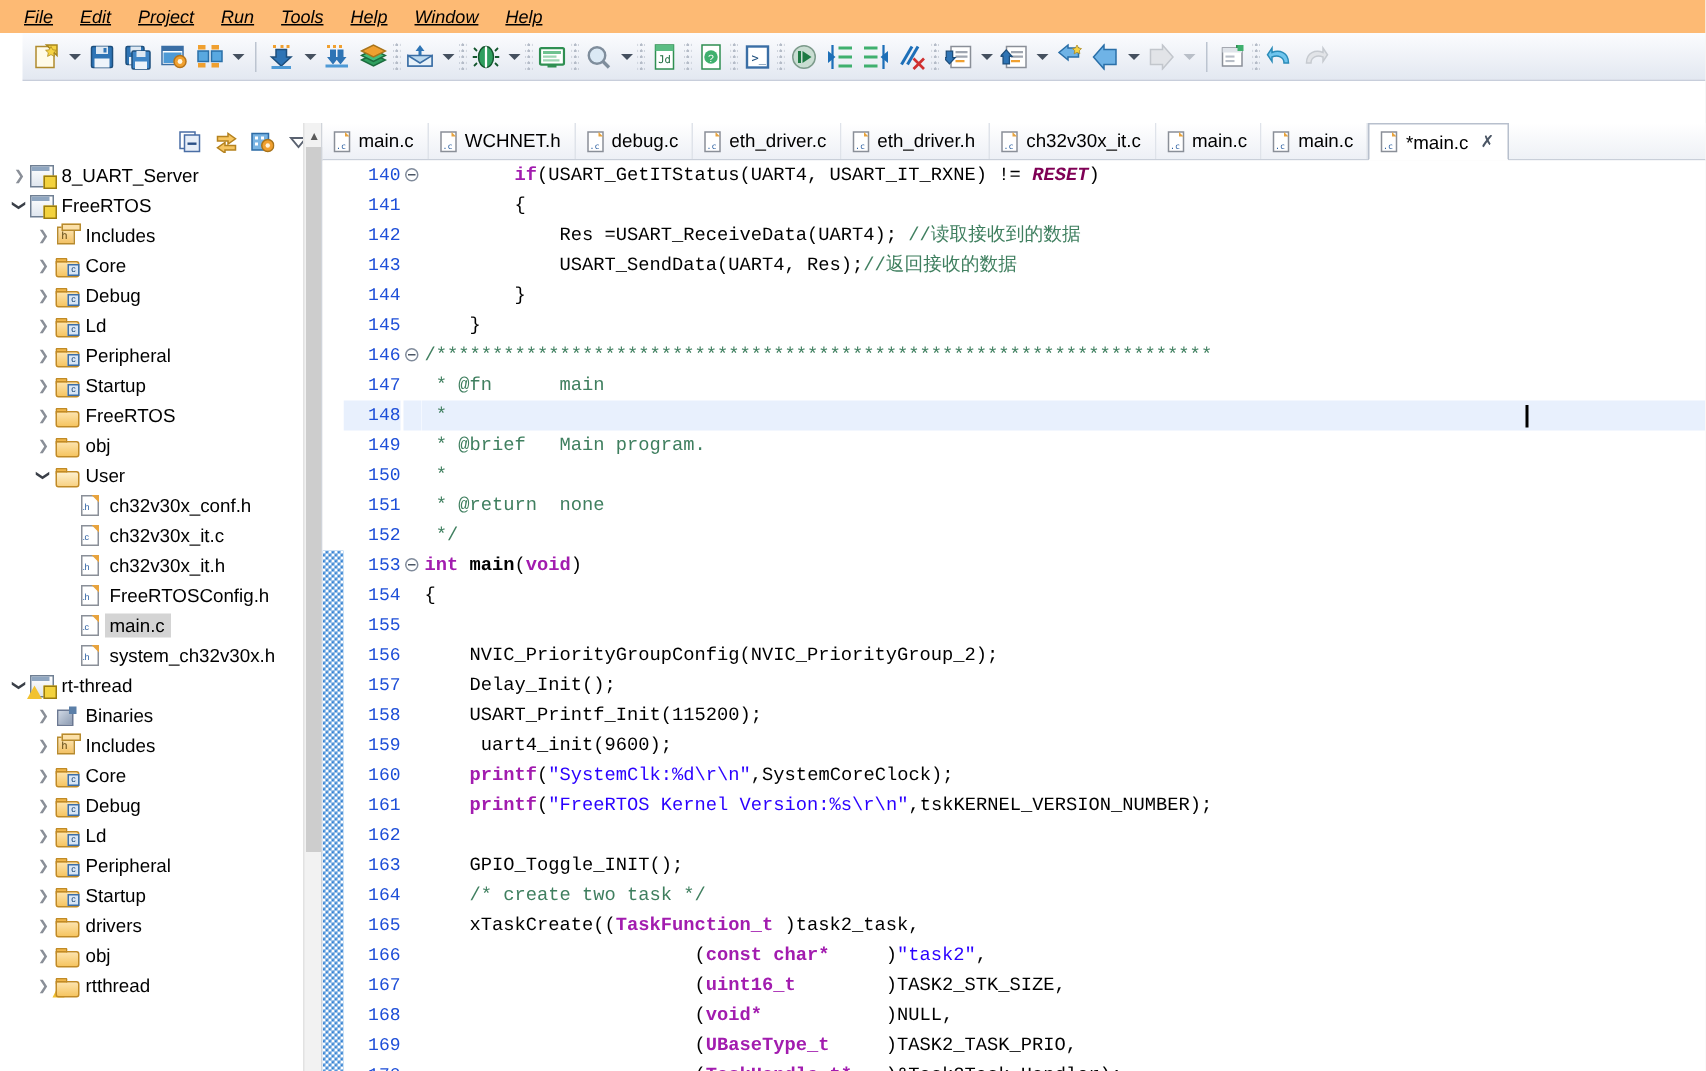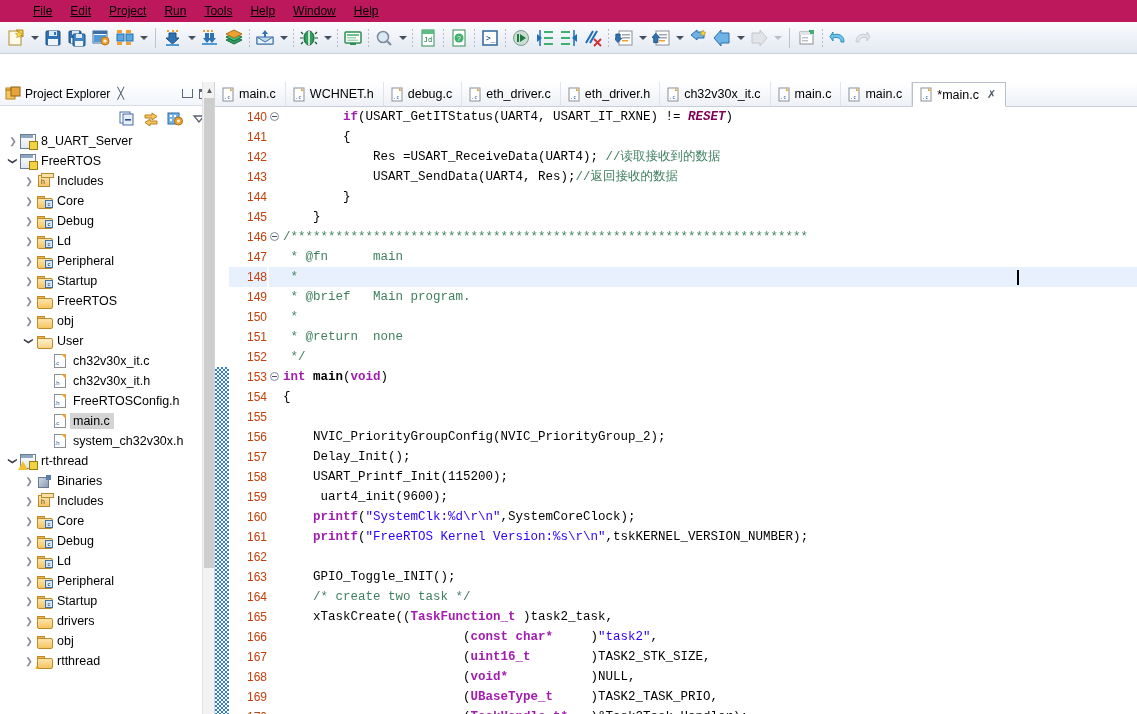--- a/index.html
+++ b/index.html
@@ -20,33 +20,33 @@
     background: #ffffff; padding-left: 8px; gap: 8px;
   }
   .titlebar .app-icon {
     width: 16px; height: 16px; position: relative; flex: 0 0 16px;
   }
   .titlebar .title-text { font-size: 12.5px; color: #000; }
 
   
   .menubar {
     height: 22px; display: flex; align-items: center;
-    background: #be185d; padding-left: 24px;
+    background: #fdba74; padding-left: 7px; font-style: italic;
   }
   .menu-item {
     padding: 2px 9px; font-size: 12px; color: #000; cursor: default;
   }
   .menu-item u { text-decoration: underline; }
 
   
   .toolbar {
     height: 32px;
     background: linear-gradient(to bottom, #fbfcfe 0%, #eef1f7 55%, #e3e8f1 100%);
     border-bottom: 1px solid #c8cedb;
-    display: flex; align-items: center; padding-left: 4px; gap: 0px;
+    display: flex; align-items: center; padding-left: 4px; gap: 0px; margin-left: 15px;
   }
   .tb-btn {
     width: 24px; height: 24px; display: inline-flex;
     align-items: center; justify-content: center; flex: 0 0 auto;
   }
   .tb-arrow {
     width: 13px; height: 24px; display: inline-flex;
     align-items: center; justify-content: center; flex: 0 0 auto;
   }
   .tb-arrow .caret {
@@ -210,22 +210,22 @@
   }
   .etab .tabicon { width: 13px; height: 15px; position: relative; flex: 0 0 13px; }
   .etab .tabclose { font-size: 11px; color: #4a5564; margin-left: 4px; }
 
   .code-wrap { flex: 1; display: flex; position: relative; overflow: hidden; background: #fff; }
   .changebar {
     width: 14px; flex: 0 0 14px; background: #ffffff; position: relative;
   }
   .gutter {
     width: 40px; flex: 0 0 40px; text-align: right;
-    font-family: Liberation Sans, sans-serif; font-size: 12px;
-    color: #c2410c; background: #ffffff; padding-right: 2px;
+    font-family: Liberation Mono, monospace; font-size: 12px;
+    color: #1d4ed8; background: #ffffff; padding-right: 2px;
   }
   .foldcol { width: 12px; flex: 0 0 12px; background: #ffffff; }
   .code {
     flex: 1; font-family: "Liberation Mono", monospace; font-size: 12.5px;
     white-space: pre; position: relative; overflow: hidden; background: #fff;
   }
   .ln { height: 20px; line-height: 20px; }
   .gutter .ln { height: 20px; line-height: 20px; }
   .foldcol .ln { height: 20px; line-height: 20px; position: relative; }
   .code .ln { height: 20px; line-height: 20px; padding-left: 2px; }
@@ -562,35 +562,20 @@
       <svg width="18" height="18" viewBox="0 0 18 18">
         <path d="M3 13 C3 6 9 4 14 6 L14 3 L17 7.5 L14 12 L14 9 C10 7.5 6 9 6 13 Z" fill="#e2e4e8" stroke="#c6cad0"></path>
       </svg>
     </div>
 
   </div>
 
   <div class="main">
 
     <div class="explorer">
-      <div class="view-tab-row">
-        <span class="pe-icon">
-          <svg width="16" height="16" viewBox="0 0 16 16">
-            <rect x="1" y="4" width="9" height="9" fill="#f6c561" stroke="#b5821f"></rect>
-            <rect x="1" y="2" width="5" height="2" fill="#f6c561" stroke="#b5821f"></rect>
-            <rect x="6" y="1" width="9" height="9" fill="#e8a33d" stroke="#8d6417"></rect>
-          </svg>
-        </span>
-        <span class="view-tab-title">Project Explorer</span>
-        <span class="close-x">╳</span>
-        <span class="view-btns">
-          <span class="minbox"></span>
-          <span class="maxbox"></span>
-        </span>
-      </div>
 
       <div class="view-toolbar">
         <span class="vt">
           <svg width="16" height="16" viewBox="0 0 16 16">
             <rect x="1" y="2" width="10" height="11" fill="#ffffff" stroke="#4a6ea5"></rect>
             <rect x="4" y="4" width="10" height="11" fill="#e7eef8" stroke="#4a6ea5"></rect>
             <rect x="6" y="9" width="6" height="1.6" fill="#2a4f85"></rect>
           </svg>
         </span>
         <span class="vt">
@@ -713,20 +698,30 @@
             </span>
             <span class="tlabel">obj</span>
           </div>
           <div class="trow">
             <span style="width:22px;flex:0 0 22px"></span>
             <span class="twist open"><span style="display:inline-block;transform:rotate(90deg);">❯</span></span>
             <span class="ticon">
               <span class="fld open"></span>
             </span>
             <span class="tlabel">User</span>
+          </div>
+          <div class="trow">
+            <span style="width:38px;flex:0 0 38px"></span>
+            <span class="twist"><span style=""></span></span>
+            <span class="ticon">
+              <span class="file">
+                <span class="ftag">.h</span>
+              </span>
+            </span>
+            <span class="tlabel">ch32v30x_conf.h</span>
           </div>
           <div class="trow">
             <span style="width:38px;flex:0 0 38px"></span>
             <span class="twist"><span style=""></span></span>
             <span class="ticon">
               <span class="file">
                 <span class="ftag">.c</span>
               </span>
             </span>
             <span class="tlabel">ch32v30x_it.c</span>

